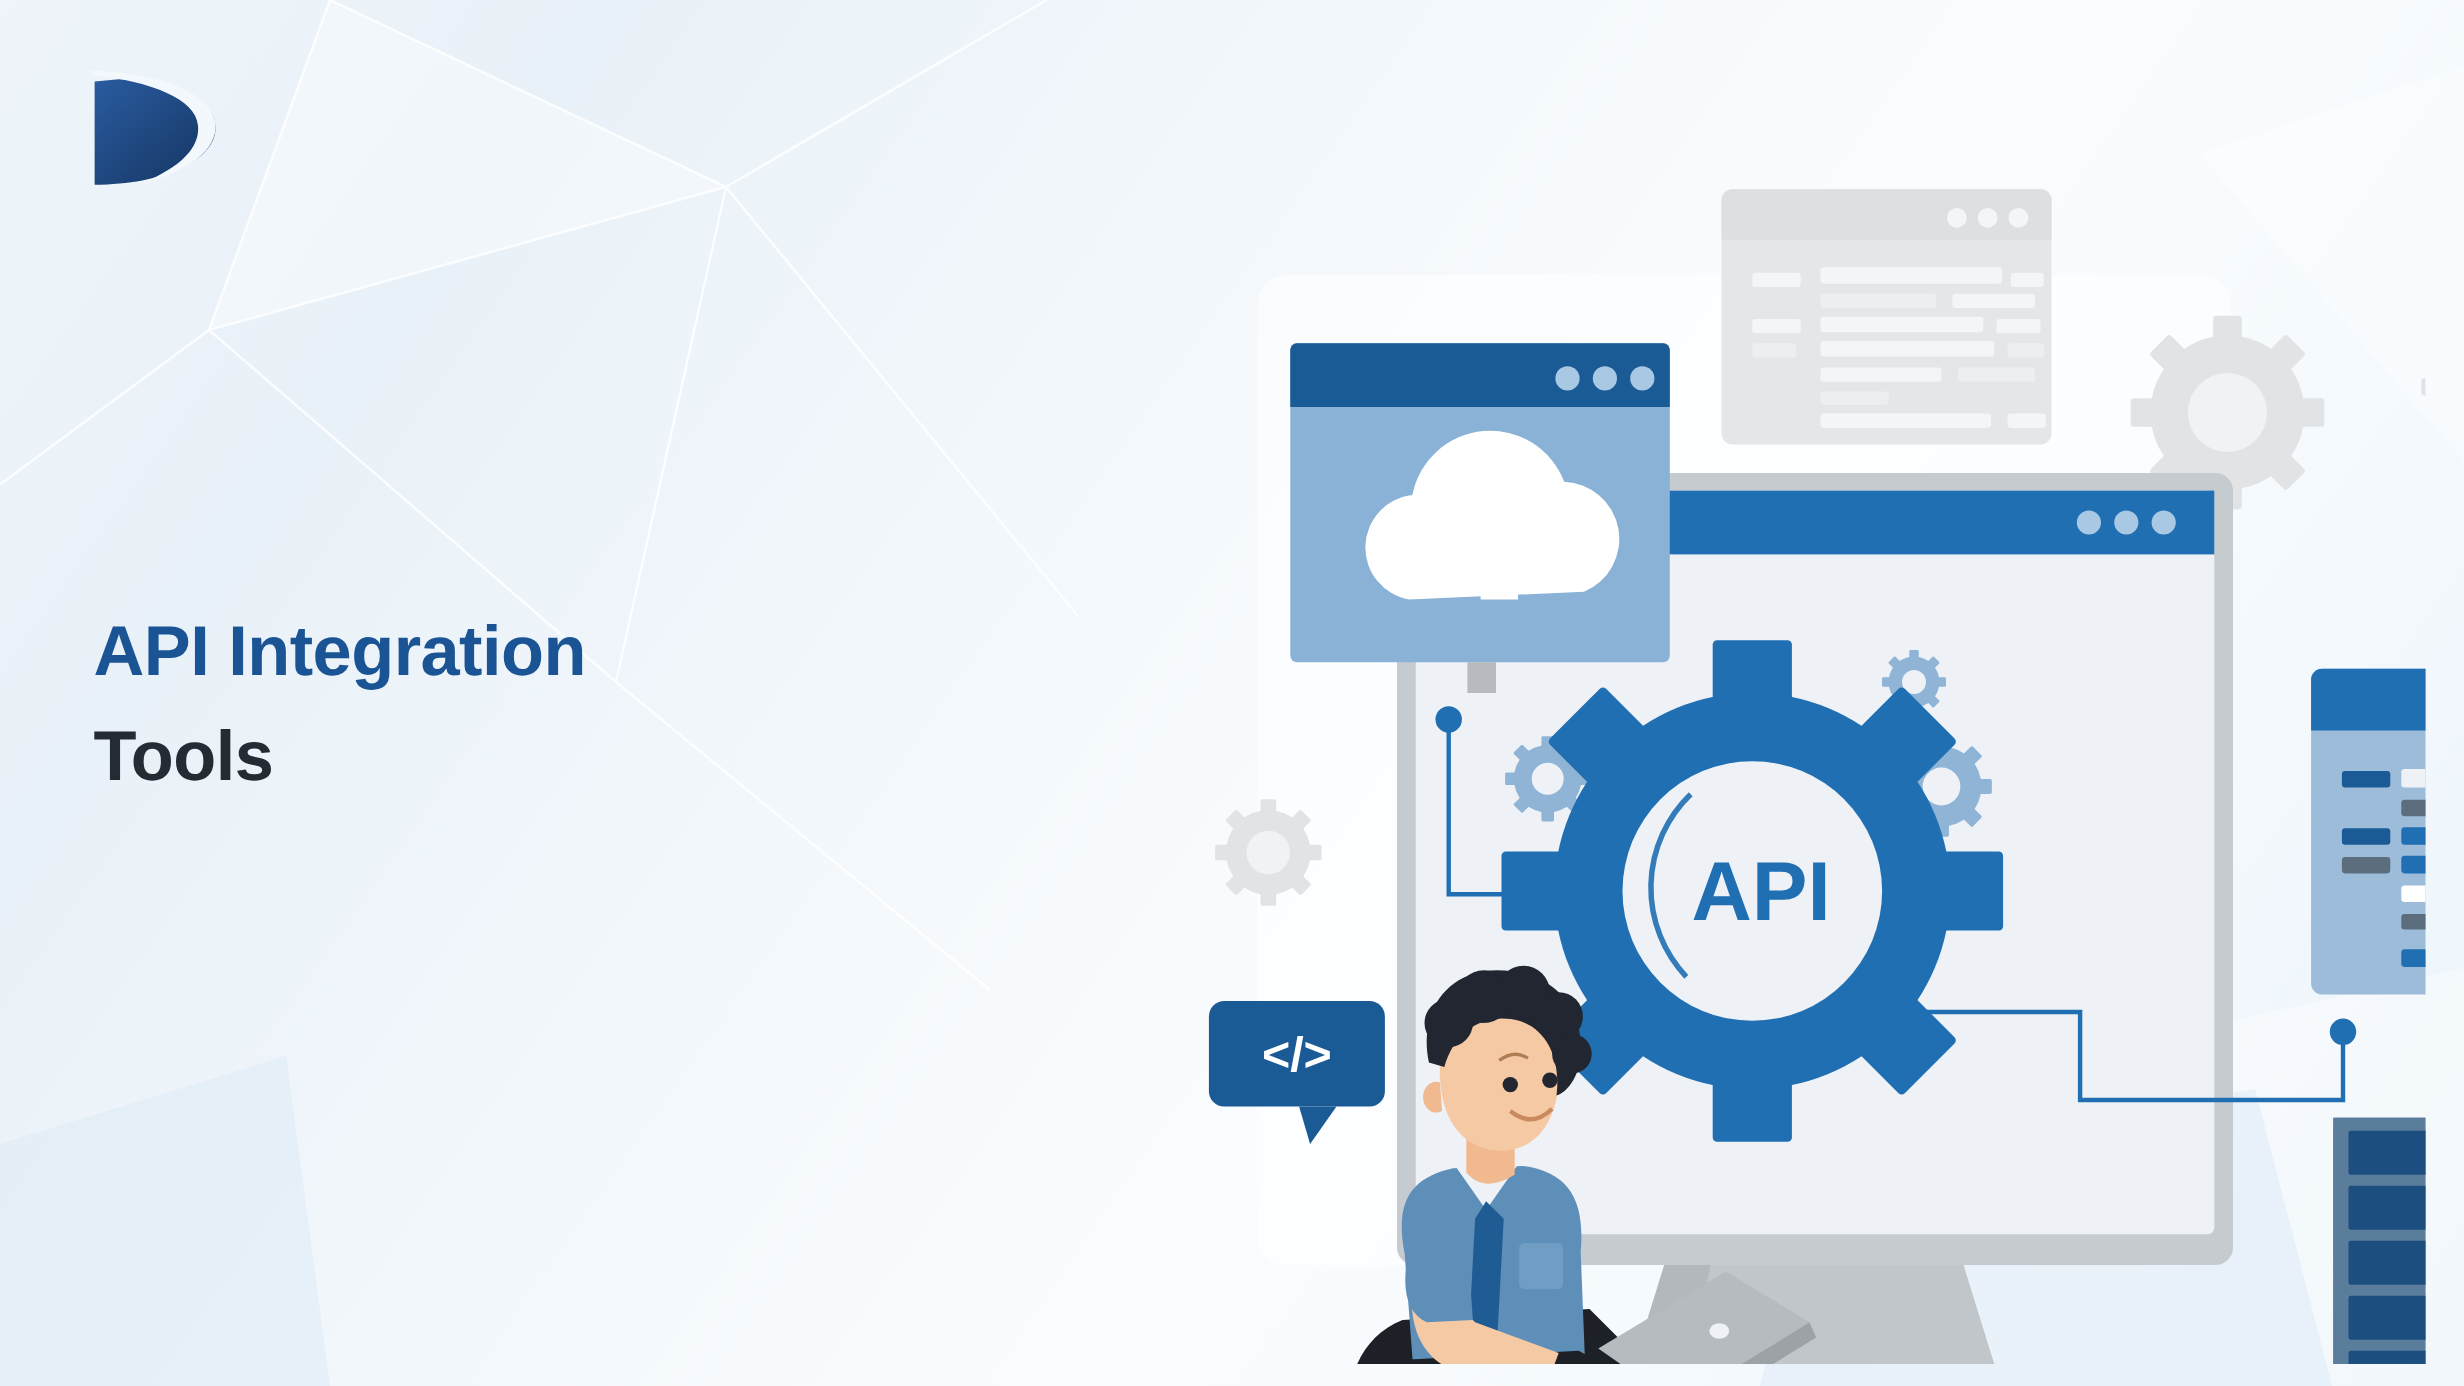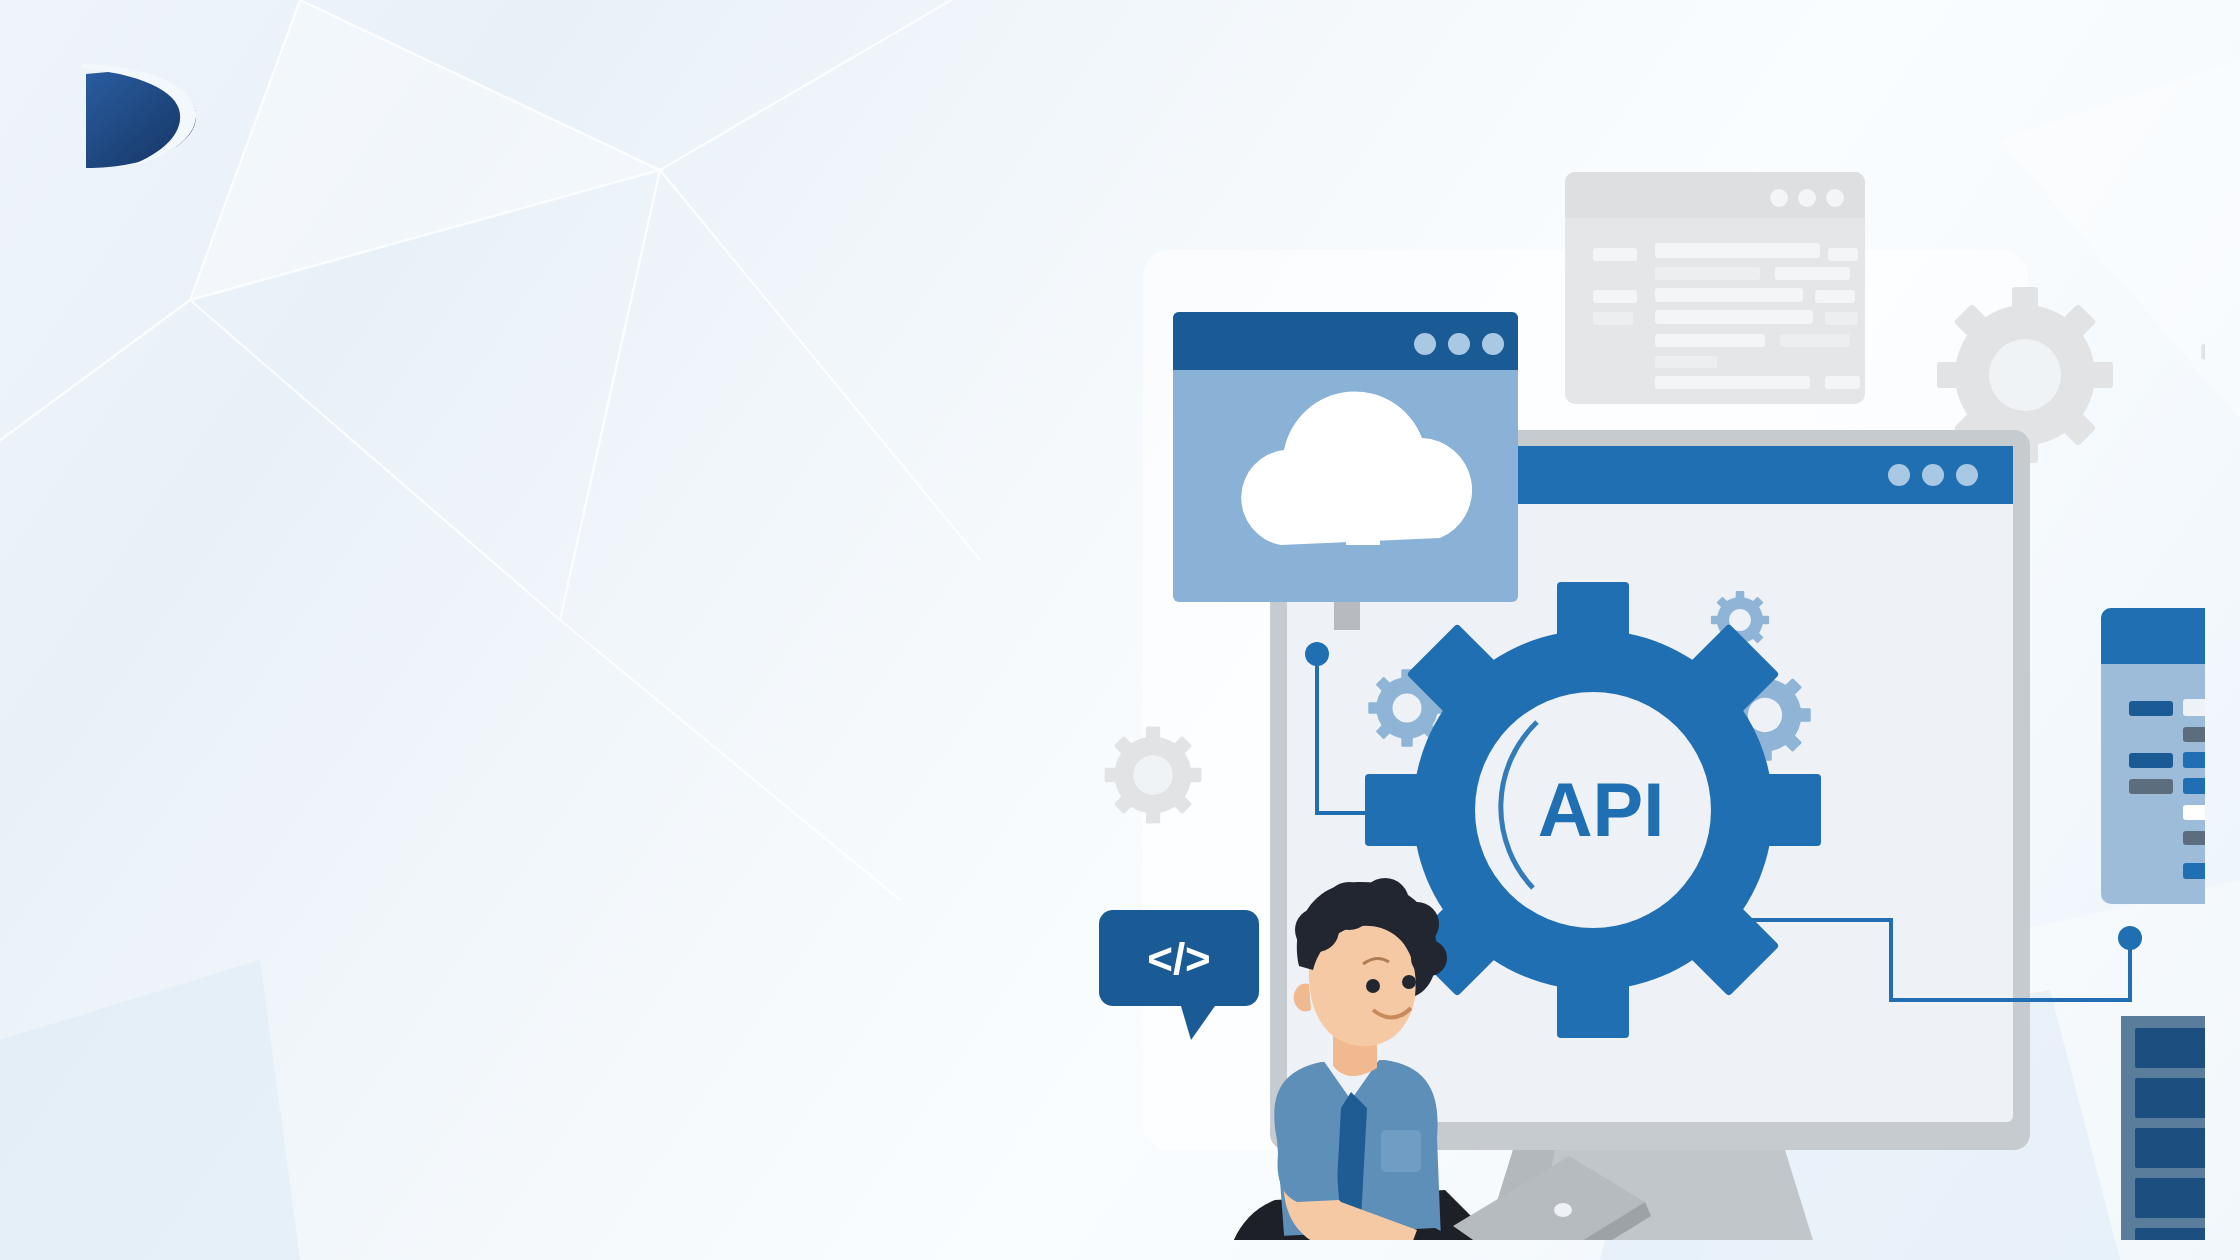--- a/index.html
+++ b/index.html
@@ -65,20 +65,24 @@
       <linearGradient id="lgD" x1="0" y1="0" x2="1" y2="1">
         <stop offset="0%" stop-color="#2a5ca0"></stop>
         <stop offset="100%" stop-color="#14335f"></stop>
       </linearGradient>
     </defs>
     <path d="M18 32 L18 126 L18 126 C80 126 128 104 128 74 C128 48 92 33 40 30 Z" fill="url(#lgD)"></path>
     <path d="M14 22 C78 24 124 42 128 70 C130 94 104 114 62 124 C96 110 114 92 112 72
              C110 48 70 32 14 26 Z" fill="#f3f8fc"></path>
   </svg>
 
+  <h1 class="headline">
+    <span class="l1">API Integration</span>
+    <span class="l2">Tools</span>
+  </h1>
 
   <div class="illu">
   <svg viewBox="0 0 1120 1110" xmlns="http://www.w3.org/2000/svg">
 
     <rect x="58" y="120" width="885" height="900" rx="26" fill="#ffffff" opacity="0.55"></rect>
 
     <g fill="#e1e3e5">
       <path d="M940 150 m-14,0 a14,14 0 1,0 28,0 a14,14 0 1,0 -28,0" opacity="0"></path>
       <g transform="translate(940,245)">
         <g>

